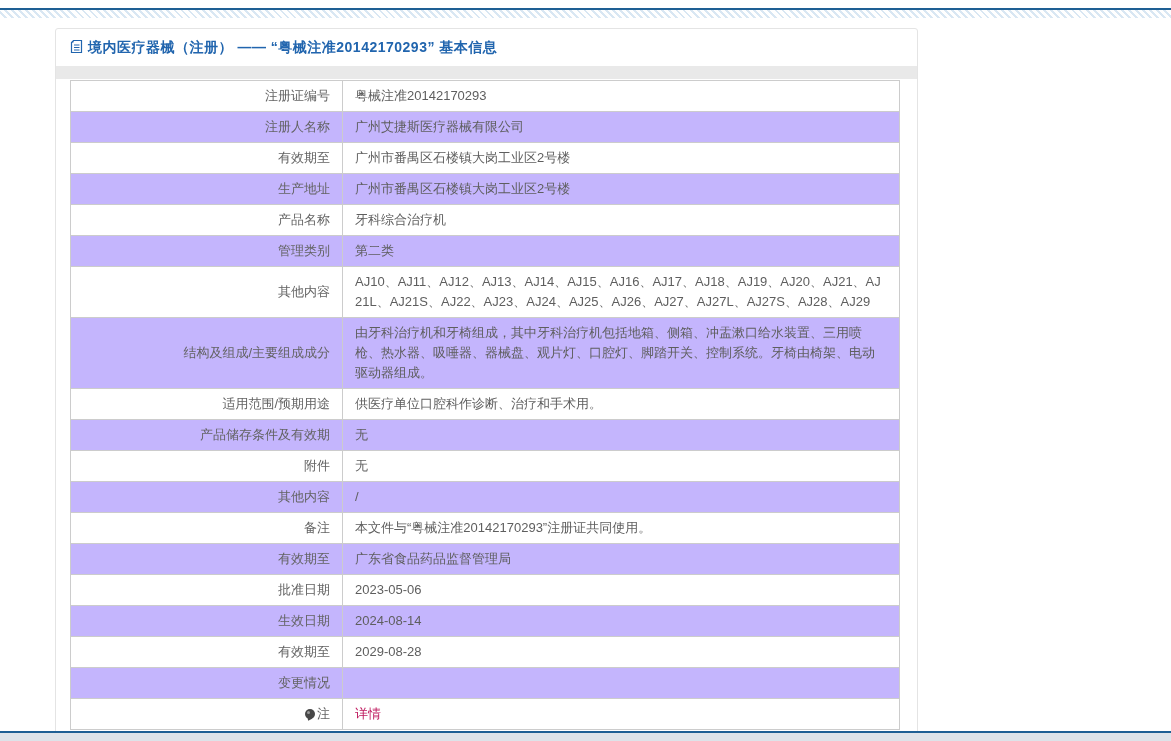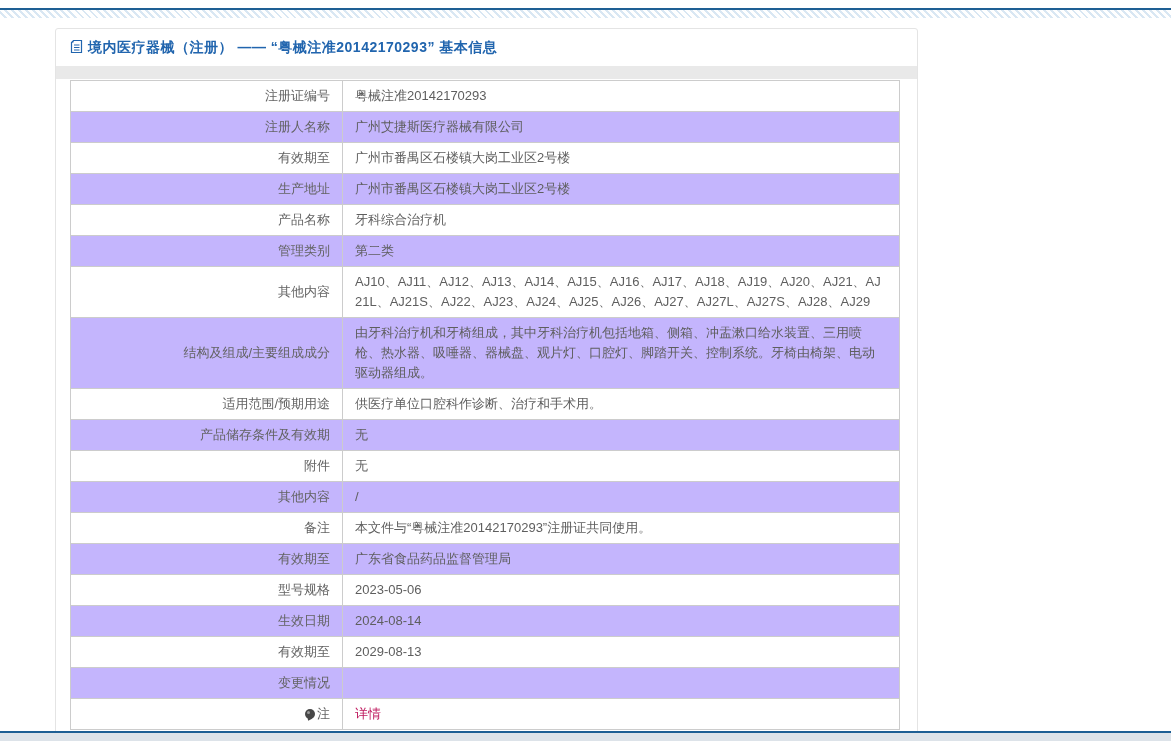--- a/index.html
+++ b/index.html
@@ -188,30 +188,30 @@
           </tr>
           <tr class="odd">
             <th>备注</th>
             <td>本文件与“粤械注准20142170293”注册证共同使用。</td>
           </tr>
           <tr class="even">
             <th>有效期至</th>
             <td>广东省食品药品监督管理局</td>
           </tr>
           <tr class="odd">
-            <th>型号规格</th>
+            <th>批准日期</th>
             <td>2023-05-06</td>
           </tr>
           <tr class="even">
             <th>生效日期</th>
             <td>2024-08-14</td>
           </tr>
           <tr class="odd">
             <th>有效期至</th>
-            <td>2029-08-13</td>
+            <td>2029-08-28</td>
           </tr>
           <tr class="even">
             <th>变更情况</th>
             <td></td>
           </tr>
           <tr class="odd">
             <th><span class="note-ic"></span>注</th>
             <td><a href="#">详情</a></td>
           </tr>
         </tbody>

